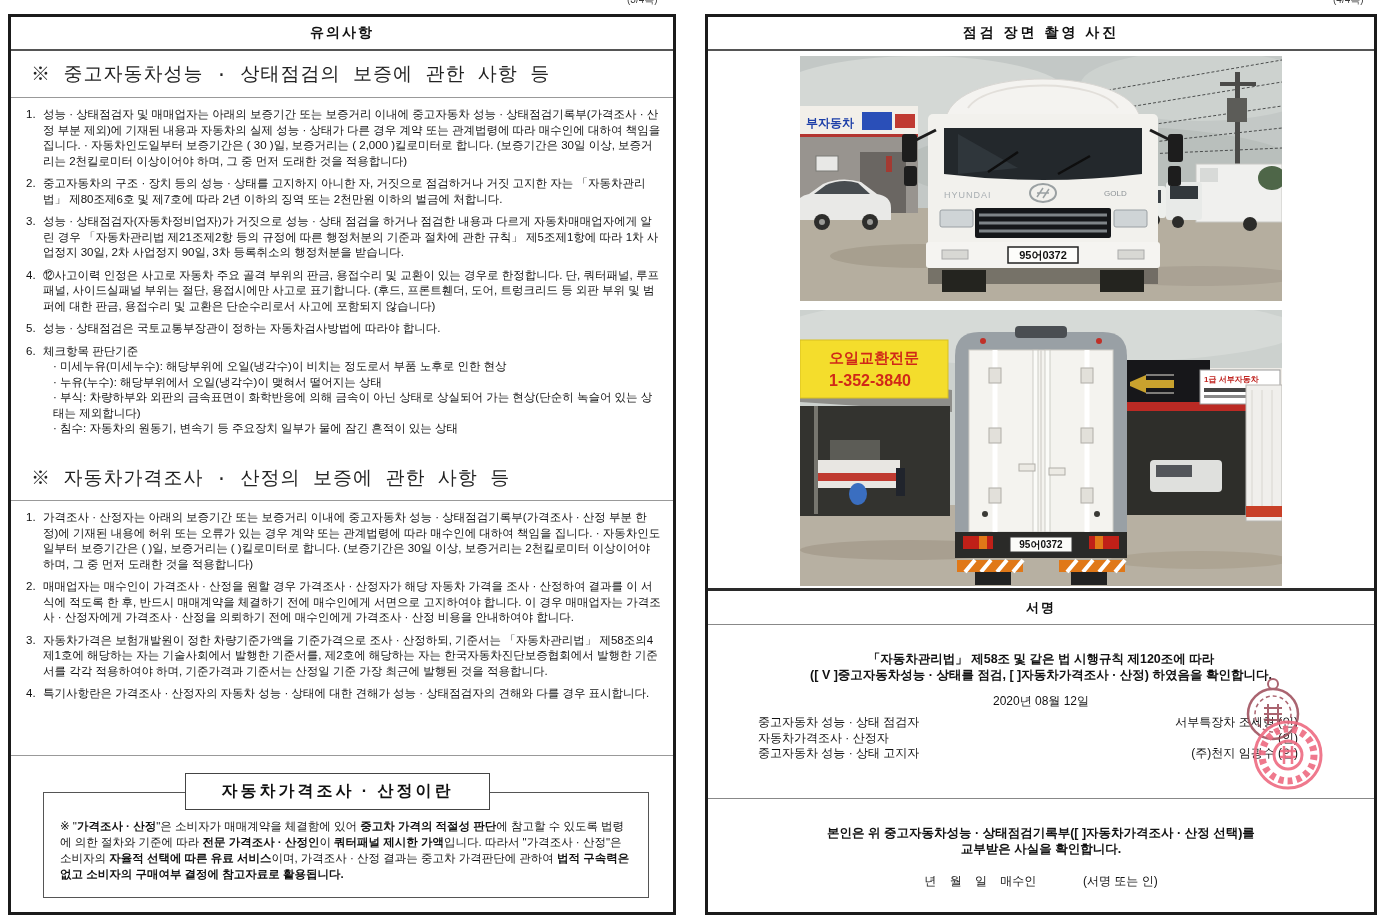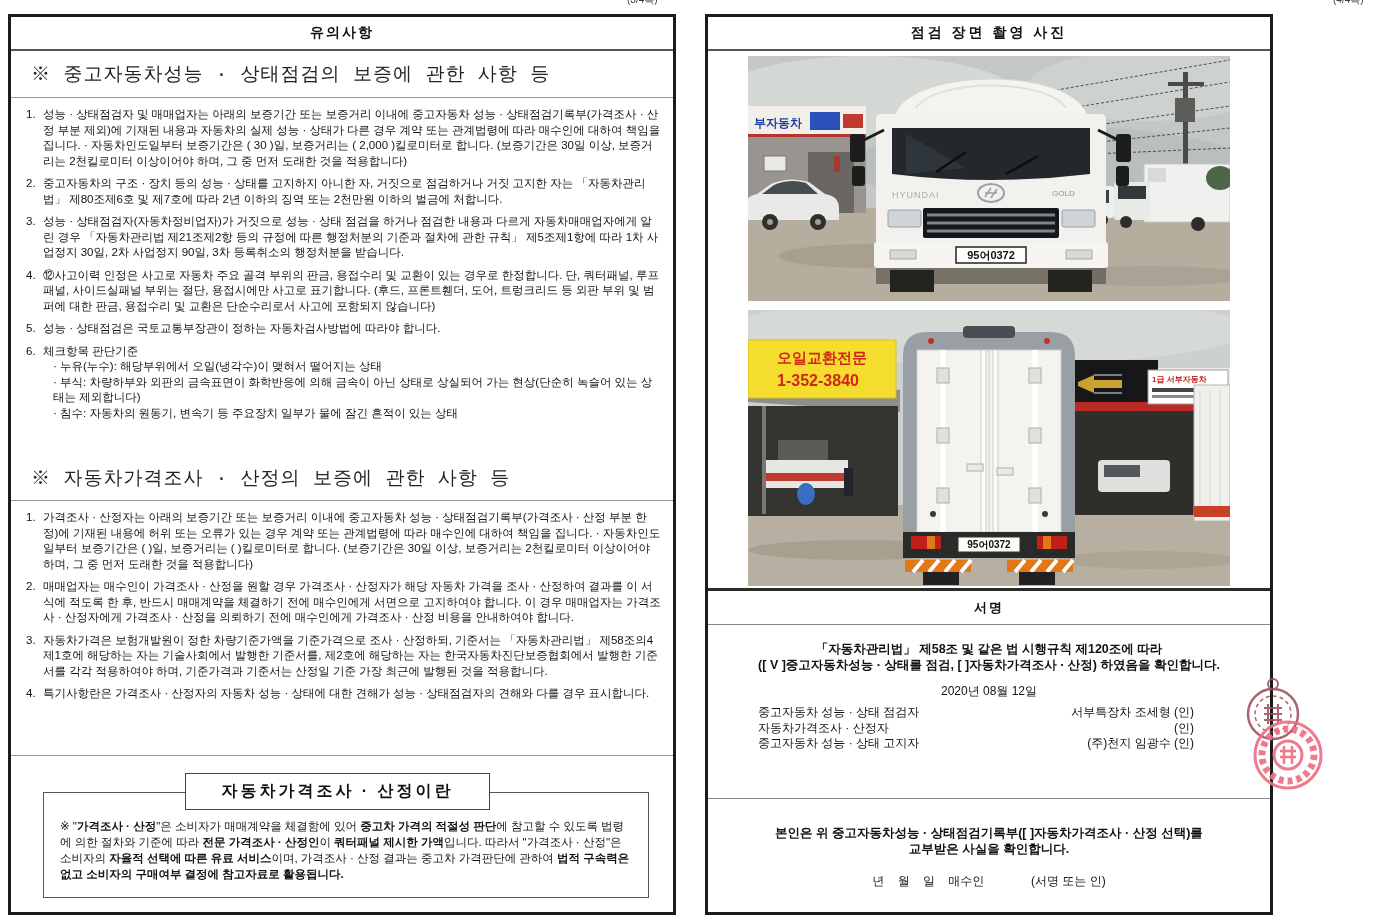--- a/index.html
+++ b/index.html
@@ -1,20 +1,20 @@
 <!DOCTYPE html>
 <html><head>
 <meta charset="utf-8">
 <style>
   * { box-sizing: border-box; margin: 0; padding: 0; }
   html,body { width:1385px; height:923px; background:#fff; overflow:hidden;
     font-family:"Liberation Sans","DejaVu Sans",sans-serif; color:#111; position:relative; }
   .page { position:absolute; top:14px; background:#fff; border:3px solid #1b1b1b; }
   #left-page  { left:8px;   width:668px; height:901px; }
-  #right-page { left:705px; width:568px; height:901px; }
+  #right-page { left:705px; width:672px; height:901px; }
   .corner-marker { position:absolute; top:-5px; font-size:10px; color:#3a3a3a; line-height:10px; }
   #marker-left  { left:627px; }
   #marker-right { left:1333px; }
 
   
   .lp-title { position:absolute; left:0; top:0; width:100%; height:34px;
     border-bottom:2px solid #555; display:flex; align-items:center; justify-content:center;
     font-weight:bold; font-size:14px; letter-spacing:2px; }
   .lp-h { position:absolute; left:0; width:100%; display:flex; align-items:center;
     padding-left:20px; font-size:19px; letter-spacing:1px; color:#222;
@@ -41,21 +41,21 @@
     font-weight:bold; font-size:14px; letter-spacing:3px; }
   .photo-area { position:absolute; left:0; top:34px; width:100%; height:537px; }
   .photo { display:block; margin:0 auto; }
   #front-photo { margin-top:5px; }
   #rear-photo  { margin-top:9px; }
   .sign-header { position:absolute; left:0; top:571px; width:100%; height:37px;
     border-top:3px solid #2a2a2a; border-bottom:1px solid #888; display:flex;
     align-items:center; justify-content:center; font-weight:bold; font-size:13px; letter-spacing:2px; }
   .sign-body { position:absolute; left:0; top:608px; width:100%; height:173px; }
   .stmt { text-align:center; font-weight:bold; font-size:12.5px; line-height:16px; }
-  .stmt1 { margin-top:16px; }
+  .stmt1 { margin-top:26px; }
   .sign-date { text-align:center; font-size:12px; margin-top:10px; }
   .sign-rows { margin-top:5px; padding:0 76px 0 50px; }
   .srow { display:flex; justify-content:space-between; font-size:12px; line-height:15.6px; }
   .stamp { position:absolute; z-index:3; }
   #inspector-stamp { left:534px; top:659px; }
   #company-stamp   { left:543px; top:701px; }
   .buyer { position:absolute; left:0; top:781px; width:100%; height:117px; border-top:1px solid #888; }
   .buyer .b1 { margin-top:26px; }
   .buyer .stmt { font-size:12.5px; }
   .buyer-date { text-align:center; font-size:12px; margin-top:16px; white-space:pre; }
@@ -89,20 +89,21 @@
       <span class="txt">⑫사고이력 인정은 사고로 자동차 주요 골격 부위의 판금, 용접수리 및 교환이 있는 경우로 한정합니다. 단, 쿼터패널, 루프패널, 사이드실패널 부위는 절단, 용접시에만 사고로 표기합니다. (후드, 프론트휀더, 도어, 트렁크리드 등 외판 부위 및 범퍼에 대한 판금, 용접수리 및 교환은 단순수리로서 사고에 포함되지 않습니다)</span>
     </div>
     <div class="li">
       <span class="num">5.</span>
       <span class="txt">성능 · 상태점검은 국토교통부장관이 정하는 자동차검사방법에 따라야 합니다.</span>
     </div>
     <div class="li">
       <span class="num">6.</span>
       <span class="txt">
         <span>체크항목 판단기준</span>
+        <div class="sub">· 미세누유(미세누수): 해당부위에 오일(냉각수)이 비치는 정도로서 부품 노후로 인한 현상</div>
         <div class="sub">· 누유(누수): 해당부위에서 오일(냉각수)이 맺혀서 떨어지는 상태</div>
         <div class="sub">· 부식: 차량하부와 외판의 금속표면이 화학반응에 의해 금속이 아닌 상태로 상실되어 가는 현상(단순히 녹슬어 있는 상태는 제외합니다)</div>
         <div class="sub">· 침수: 자동차의 원동기, 변속기 등 주요장치 일부가 물에 잠긴 흔적이 있는 상태</div>
       </span>
     </div>
   </div>
 
   <div class="lp-h lp-h2">※ 자동차가격조사 · 산정의 보증에 관한 사항 등</div>
 
   <div class="lp-list" id="lp-list2">

